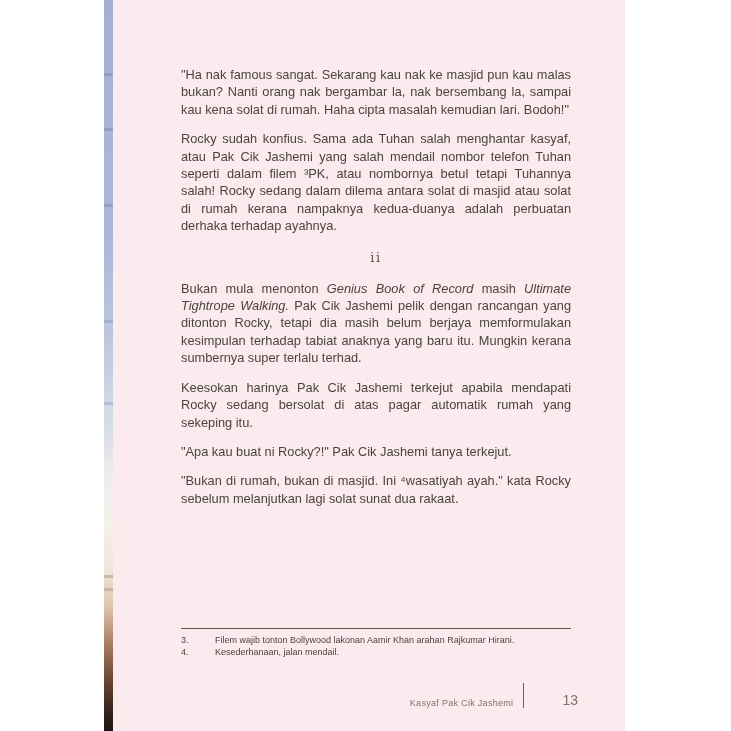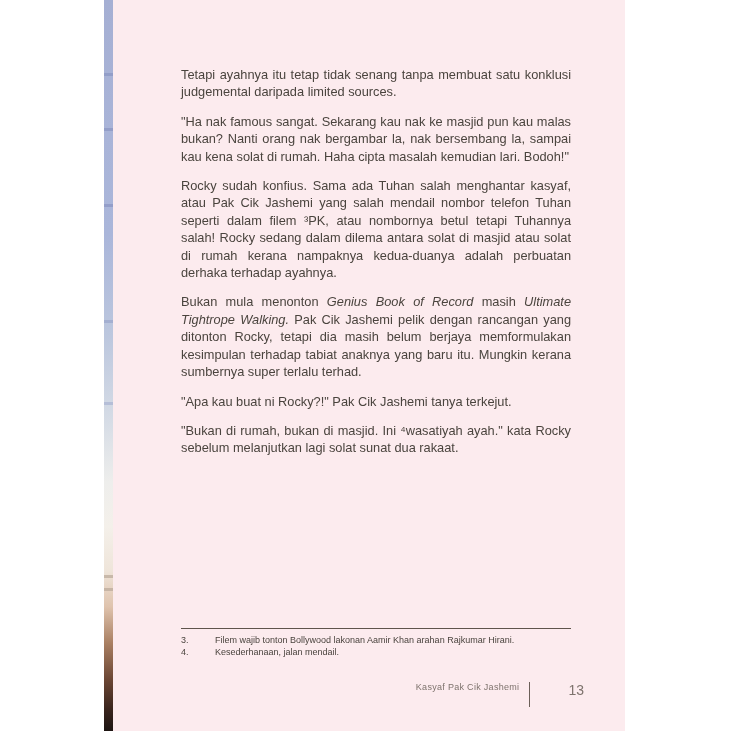--- a/index.html
+++ b/index.html
@@ -36,22 +36,22 @@
 
   
   .footnotes{position:absolute;left:68px;top:628px;width:390px;}
   .footnote-rule{border:none;border-top:1.4px solid #5f544c;margin:0 0 6px 0;}
   .footnote{display:flex;font-size:9px;line-height:11.5px;color:#4a443e;}
   .footnote .fn-num{width:14px;flex:0 0 14px;}
   .footnote .fn-text{flex:1;padding-left:20px;}
 
   
   .page-footer{
-    position:absolute;top:682px;right:41px;height:26px;
-    display:flex;align-items:flex-start;
+    position:absolute;top:682px;right:47px;height:26px;
+    display:flex;align-items:flex-end;
   }
   .running-title{font-size:9px;color:#7e736d;letter-spacing:.3px;}
   .footer-divider{width:1px;height:25px;background:#6b5f58;margin:0 9px 0 10px;}
   .page-number{font-size:14px;color:#7e736d;margin-left:29px;}
 </style>
 </head>
 <body>
 
 <div class="canvas">
 
@@ -61,27 +61,28 @@
     <div class="mark" style="top:204px;height:3px;"></div>
     <div class="mark" style="top:320px;height:3px;opacity:.5;"></div>
     <div class="mark" style="top:402px;height:3px;opacity:.4;"></div>
     <div class="mark" style="top:575px;height:3px;background:#b9a898;opacity:.7;"></div>
     <div class="mark" style="top:588px;height:3px;background:#b9a898;opacity:.7;"></div>
   </div>
 
   <div class="page">
 
     <div class="content">
-      <p>Tetapi ayahnya itu tetap tidak senang tanpa membuat satu konklusi judgemental daripada limited sources.</p>
       <p>"Ha nak famous sangat. Sekarang kau nak ke masjid pun kau malas bukan? Nanti orang nak bergambar la, nak bersembang la, sampai kau kena solat di rumah. Haha cipta masalah kemudian lari. Bodoh!"</p>
       <p>Rocky sudah konfius. Sama ada Tuhan salah menghantar kasyaf, atau Pak Cik Jashemi yang salah mendail nombor telefon Tuhan seperti dalam filem ³PK, atau nombornya betul tetapi Tuhannya salah! Rocky sedang dalam dilema antara solat di masjid atau solat di rumah kerana nampaknya kedua-duanya adalah perbuatan derhaka terhadap ayahnya.</p>
 
+      <div class="section-heading">ii</div>
 
       <p><span>Bukan mula menonton </span><span class="italic">Genius Book of Record</span><span> masih </span><span class="italic">Ultimate Tightrope Walking.</span><span> Pak Cik Jashemi pelik dengan rancangan yang ditonton Rocky, tetapi dia masih belum berjaya memformulakan kesimpulan terhadap tabiat anaknya yang baru itu. Mungkin kerana sumbernya super terlalu terhad.</span></p>
 
+      <p>Keesokan harinya Pak Cik Jashemi terkejut apabila mendapati Rocky sedang bersolat di atas pagar automatik rumah yang sekeping itu.</p>
       <p>"Apa kau buat ni Rocky?!" Pak Cik Jashemi tanya terkejut.</p>
       <p>"Bukan di rumah, bukan di masjid. Ini ⁴wasatiyah ayah." kata Rocky sebelum melanjutkan lagi solat sunat dua rakaat.</p>
     </div>
 
     <div class="footnotes">
       <hr class="footnote-rule">
       <div class="footnote">
         <span class="fn-num">3.</span>
         <span class="fn-text">Filem wajib tonton Bollywood lakonan Aamir Khan arahan Rajkumar Hirani.</span>
       </div>

